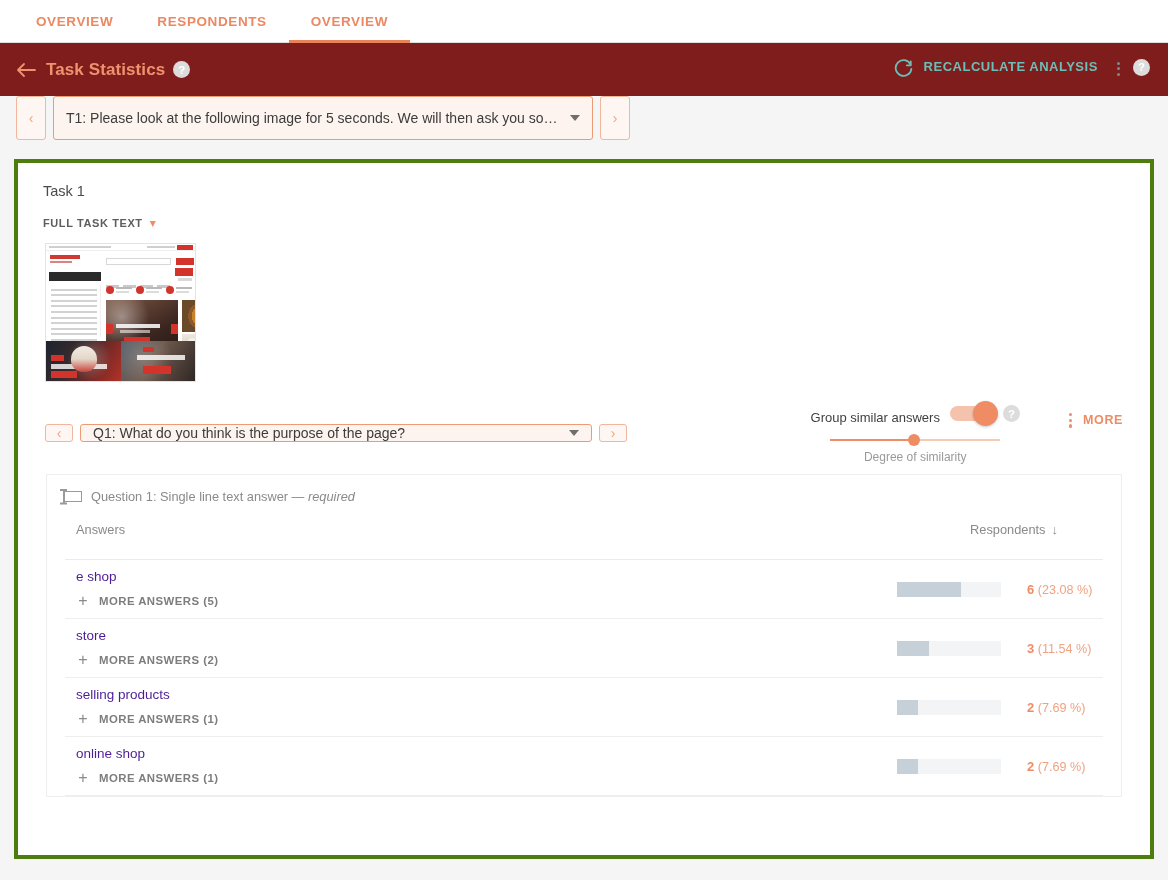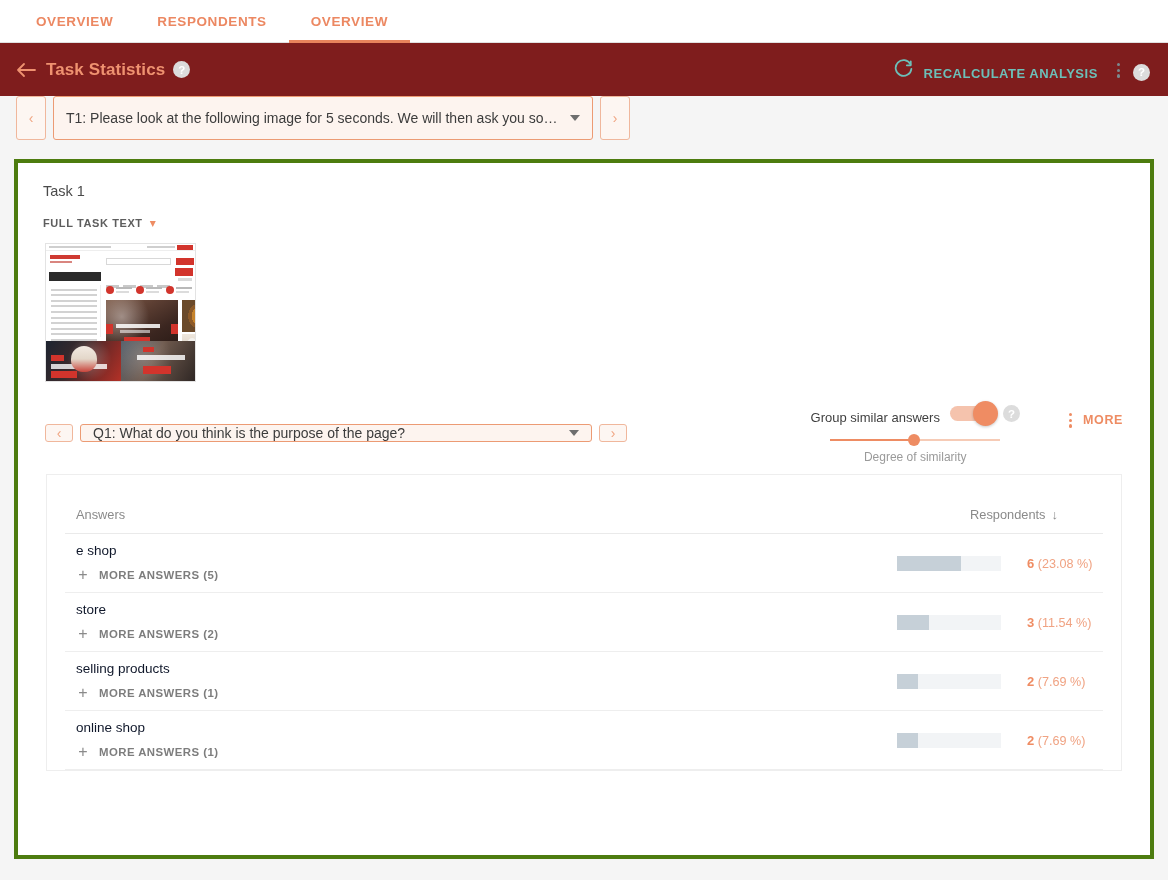--- a/index.html
+++ b/index.html
@@ -78,21 +78,21 @@
     display: inline-flex;
     align-items: center;
     justify-content: center;
     margin-left: 8px;
     cursor: pointer;
     flex: none;
   }
   .head-right {
     margin-left: auto;
     display: flex;
-    align-items: flex-end;
+    align-items: flex-start;
     gap: 0;
   }
   .recalc-icon {
     color: #6cbfb8;
     width: 22px; height: 22px;
     display: flex; align-items: center; justify-content: center;
     margin-right: 9px;
     cursor: pointer;
   }
   .recalc-label {
@@ -400,39 +400,39 @@
     width: 100%;
     background: transparent;
   }
   .search-input::placeholder { color: #9e9e9e; }
 
   
   .tbl { width: 100%; margin-top: 18px; }
   .tbl-head {
     display: flex;
     align-items: center;
-    padding-bottom: 11px;
+    padding-bottom: 22px;
     border-bottom: 1px solid #eaeaea;
   }
   .th-answers { font-size: 12.8px; color: #8a8a8a; padding-left: 11px; }
   .th-resp {
     margin-left: auto; font-size: 12.8px; color: #8a8a8a;
     display: flex; align-items: center; gap: 6px;
     padding-right: 45px; cursor: pointer;
   }
   .sort-arrow { color: #8a8a8a; font-size: 13px; }
   .row {
     display: flex;
     align-items: center;
     border-bottom: 1px solid #eeeeee;
     min-height: 55px;
     padding: 9px 0;
   }
   .row-left { padding-left: 11px; }
-  .ans-text { font-size: 13.5px; color: #0f172a; margin-bottom: 9px; }
+  .ans-text { font-size: 13.5px; color: #4c1d95; margin-bottom: 9px; }
   .more-answers { display: flex; align-items: center; cursor: pointer; width: fit-content; }
   .plus-ic {
     color: #8a8a8a; font-size: 16px; line-height: 1;
     width: 14px; display: flex; justify-content: center;
     margin-right: 9px;
   }
   .more-answers-label {
     font-size: 11.4px; color: #7d7d7d;
     font-weight: bold; letter-spacing: 0.45px;
   }
@@ -629,20 +629,24 @@
           <span></span>
             <span></span>
             <span></span>
         </div>
         <span class="more-label">MORE</span>
       </div>
     </div>
   </div>
 
   <div class="results">
+    <div class="q-meta">
+      <span class="field-icon"></span>
+      <span class="q-meta-text"><span>Question 1: Single line text answer — </span><em>required</em></span>
+    </div>
 
 
     <div class="tbl">
       <div class="tbl-head">
         <div class="th-answers">Answers</div>
         <div class="th-resp">
           <span>Respondents</span>
           <span class="sort-arrow">↓</span>
         </div>
       </div>

